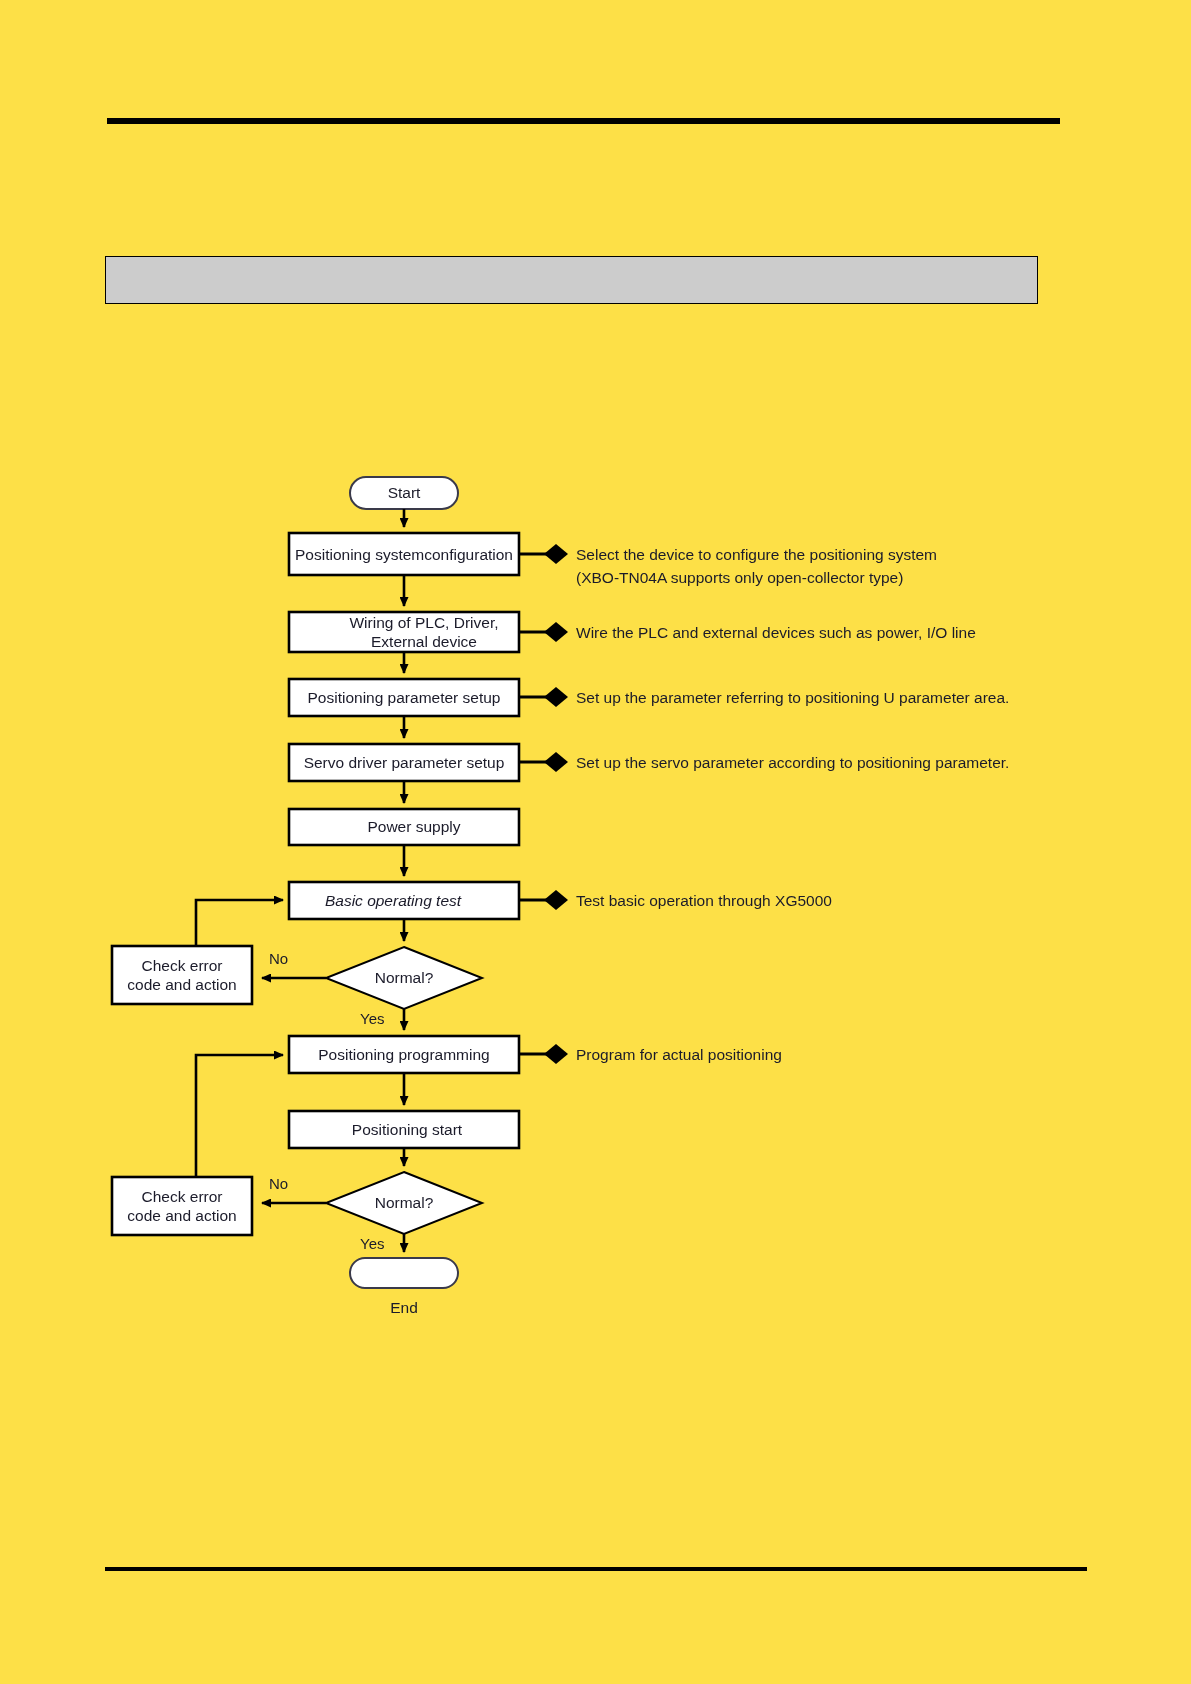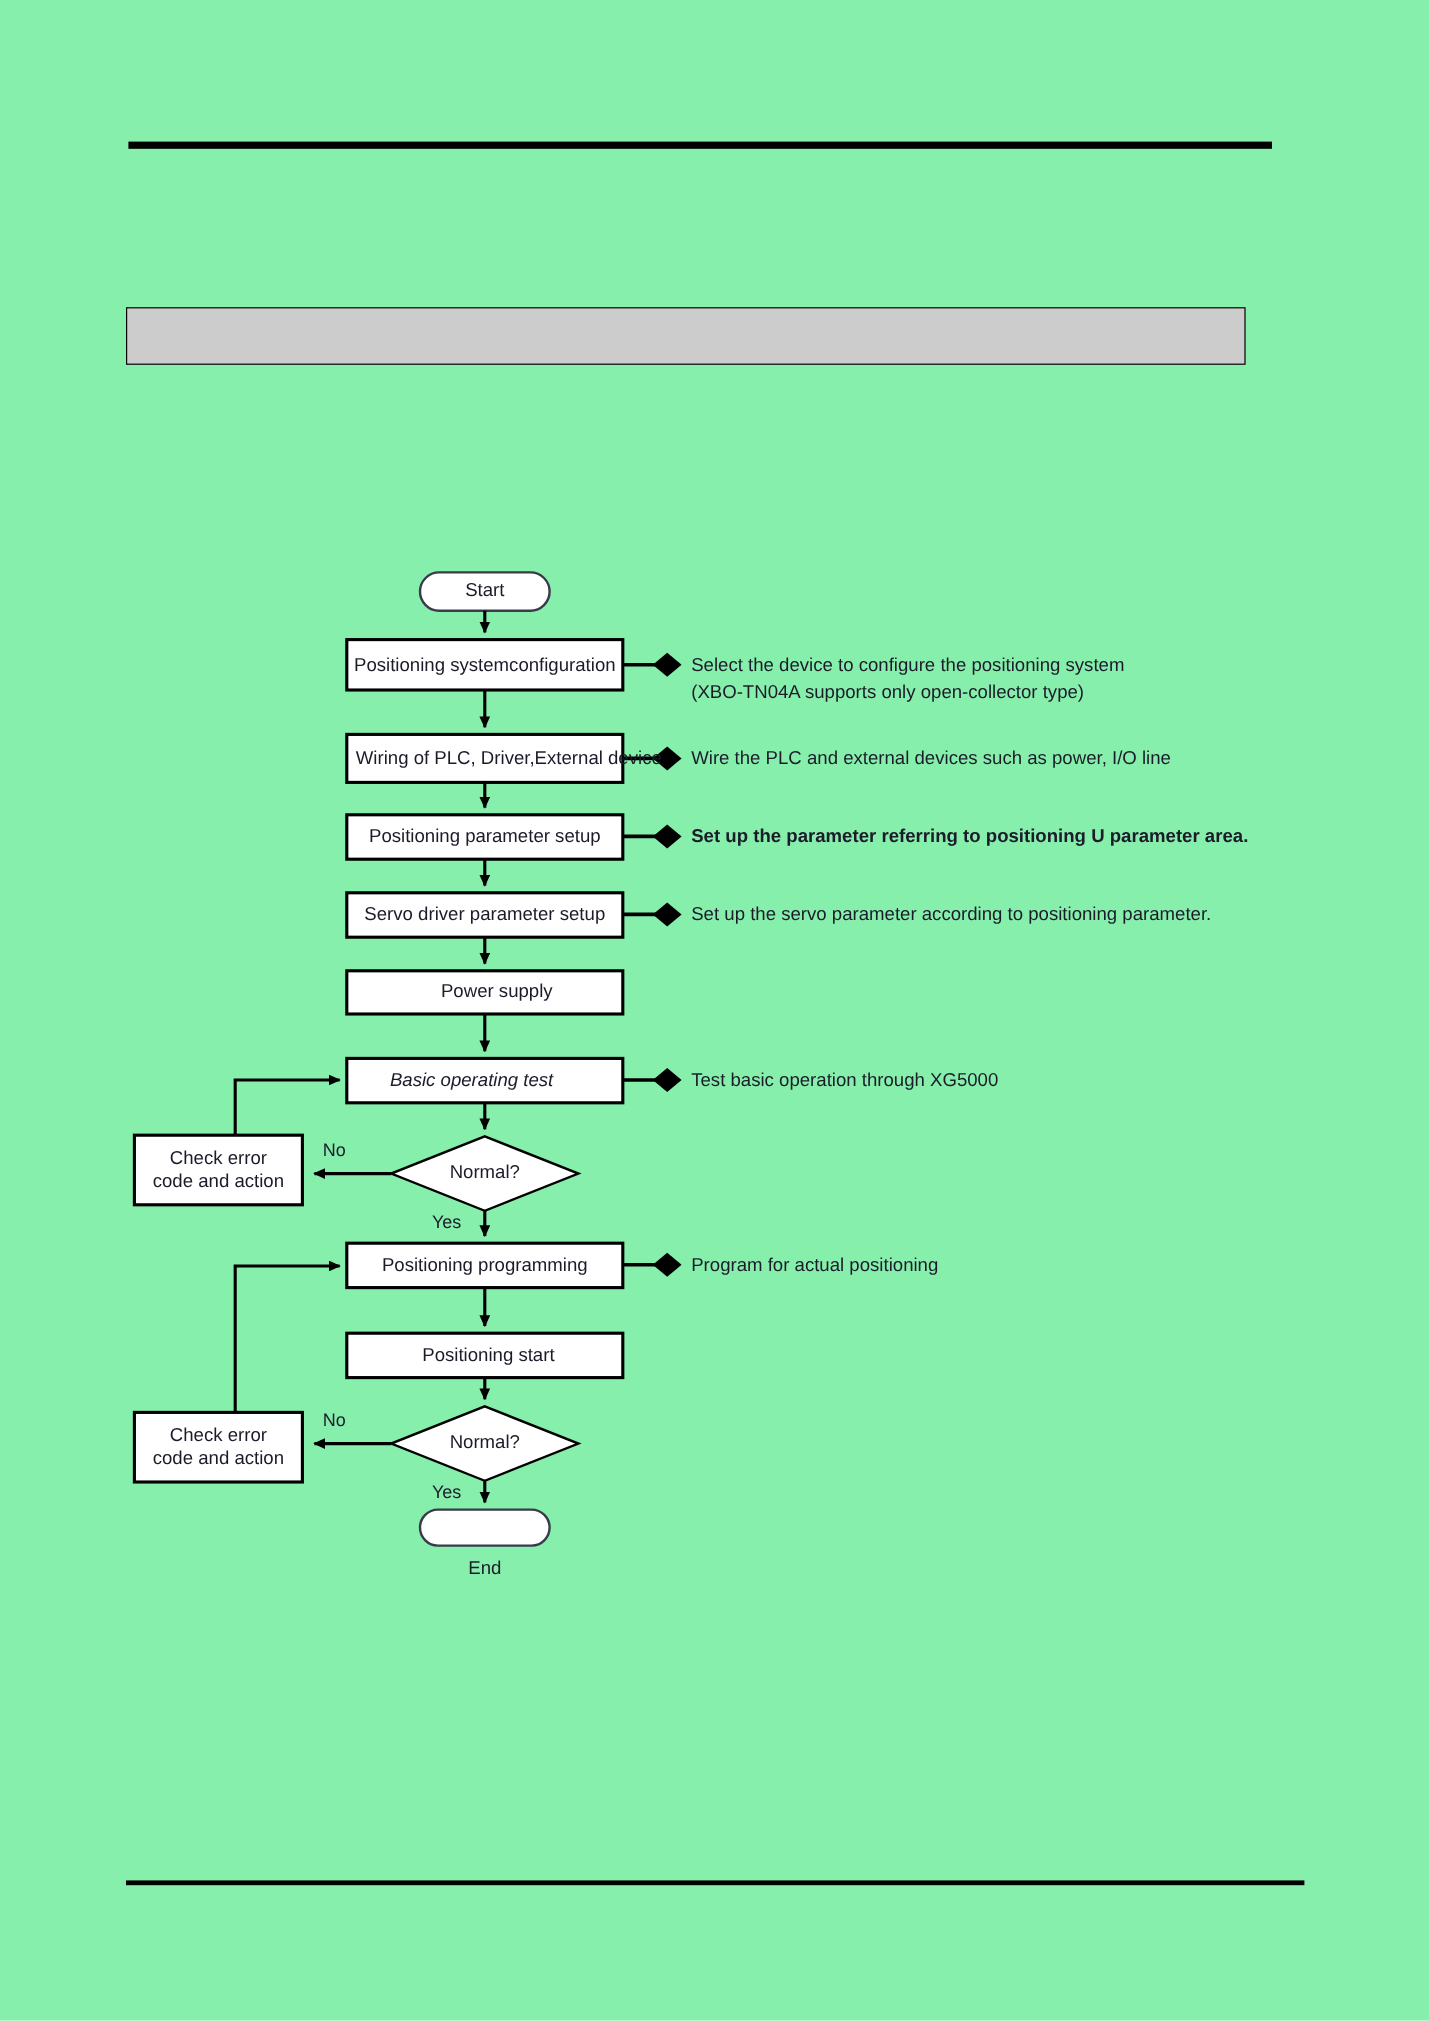--- a/index.html
+++ b/index.html
@@ -8,21 +8,21 @@
     background: #ffffff;
   }
   body {
     font-family: "Liberation Sans", sans-serif;
     color: #1b1b2a;
   }
   #page {
     position: relative;
     width: 1191px;
     height: 1684px;
-    background: #86efac;
+    background: #fde047;
     overflow: hidden;
   }
 
   
   .rule-top {
     position: absolute;
     left: 107px;
     top: 118px;
     width: 953px;
     height: 6px;
@@ -182,21 +182,21 @@
     </g>
   </svg>
 
   <div class="node-label" style="left:350px; top:477px; width:108px; height:32px;">Start</div>
 
   <div class="node-label two-line" style="left:289px; top:533px; width:230px; height:42px; flex-direction:row;">
     <span>Positioning system</span>
     <span>configuration</span>
   </div>
 
-  <div class="node-label two-line" style="left:289px; top:612px; width:270px; height:40px; flex-direction:row;">
+  <div class="node-label two-line" style="left:289px; top:612px; width:270px; height:40px; flex-direction:column;">
     <span>Wiring of PLC, Driver,</span>
     <span>External device</span>
   </div>
 
   <div class="node-label" style="left:289px; top:679px; width:230px; height:37px;">Positioning parameter setup</div>
 
   <div class="node-label" style="left:289px; top:744px; width:230px; height:37px;">Servo driver parameter setup</div>
 
   <div class="node-label" style="left:289px; top:809px; width:250px; height:36px;">Power supply</div>
 
@@ -229,21 +229,21 @@
 
   <div class="annot" style="left:576px; top:543px;">
     <span class="l1">Select the device to configure the positioning system</span>
     <span class="l2">(XBO-TN04A supports only open-collector type)</span>
   </div>
 
   <div class="annot" style="left:576px; top:621px;">
     <span class="l1">Wire the PLC and external devices such as power, I/O line</span>
   </div>
 
-  <div class="annot" style="left:576px; top:686px;font-weight:bold;">
+  <div class="annot" style="left:576px; top:686px;">
     <span class="l1">Set up the parameter referring to positioning U parameter area.</span>
   </div>
 
   <div class="annot" style="left:576px; top:751px;">
     <span class="l1">Set up the servo parameter according to positioning parameter.</span>
   </div>
 
   <div class="annot" style="left:576px; top:889px;">
     <span class="l1">Test basic operation through XG5000</span>
   </div>

